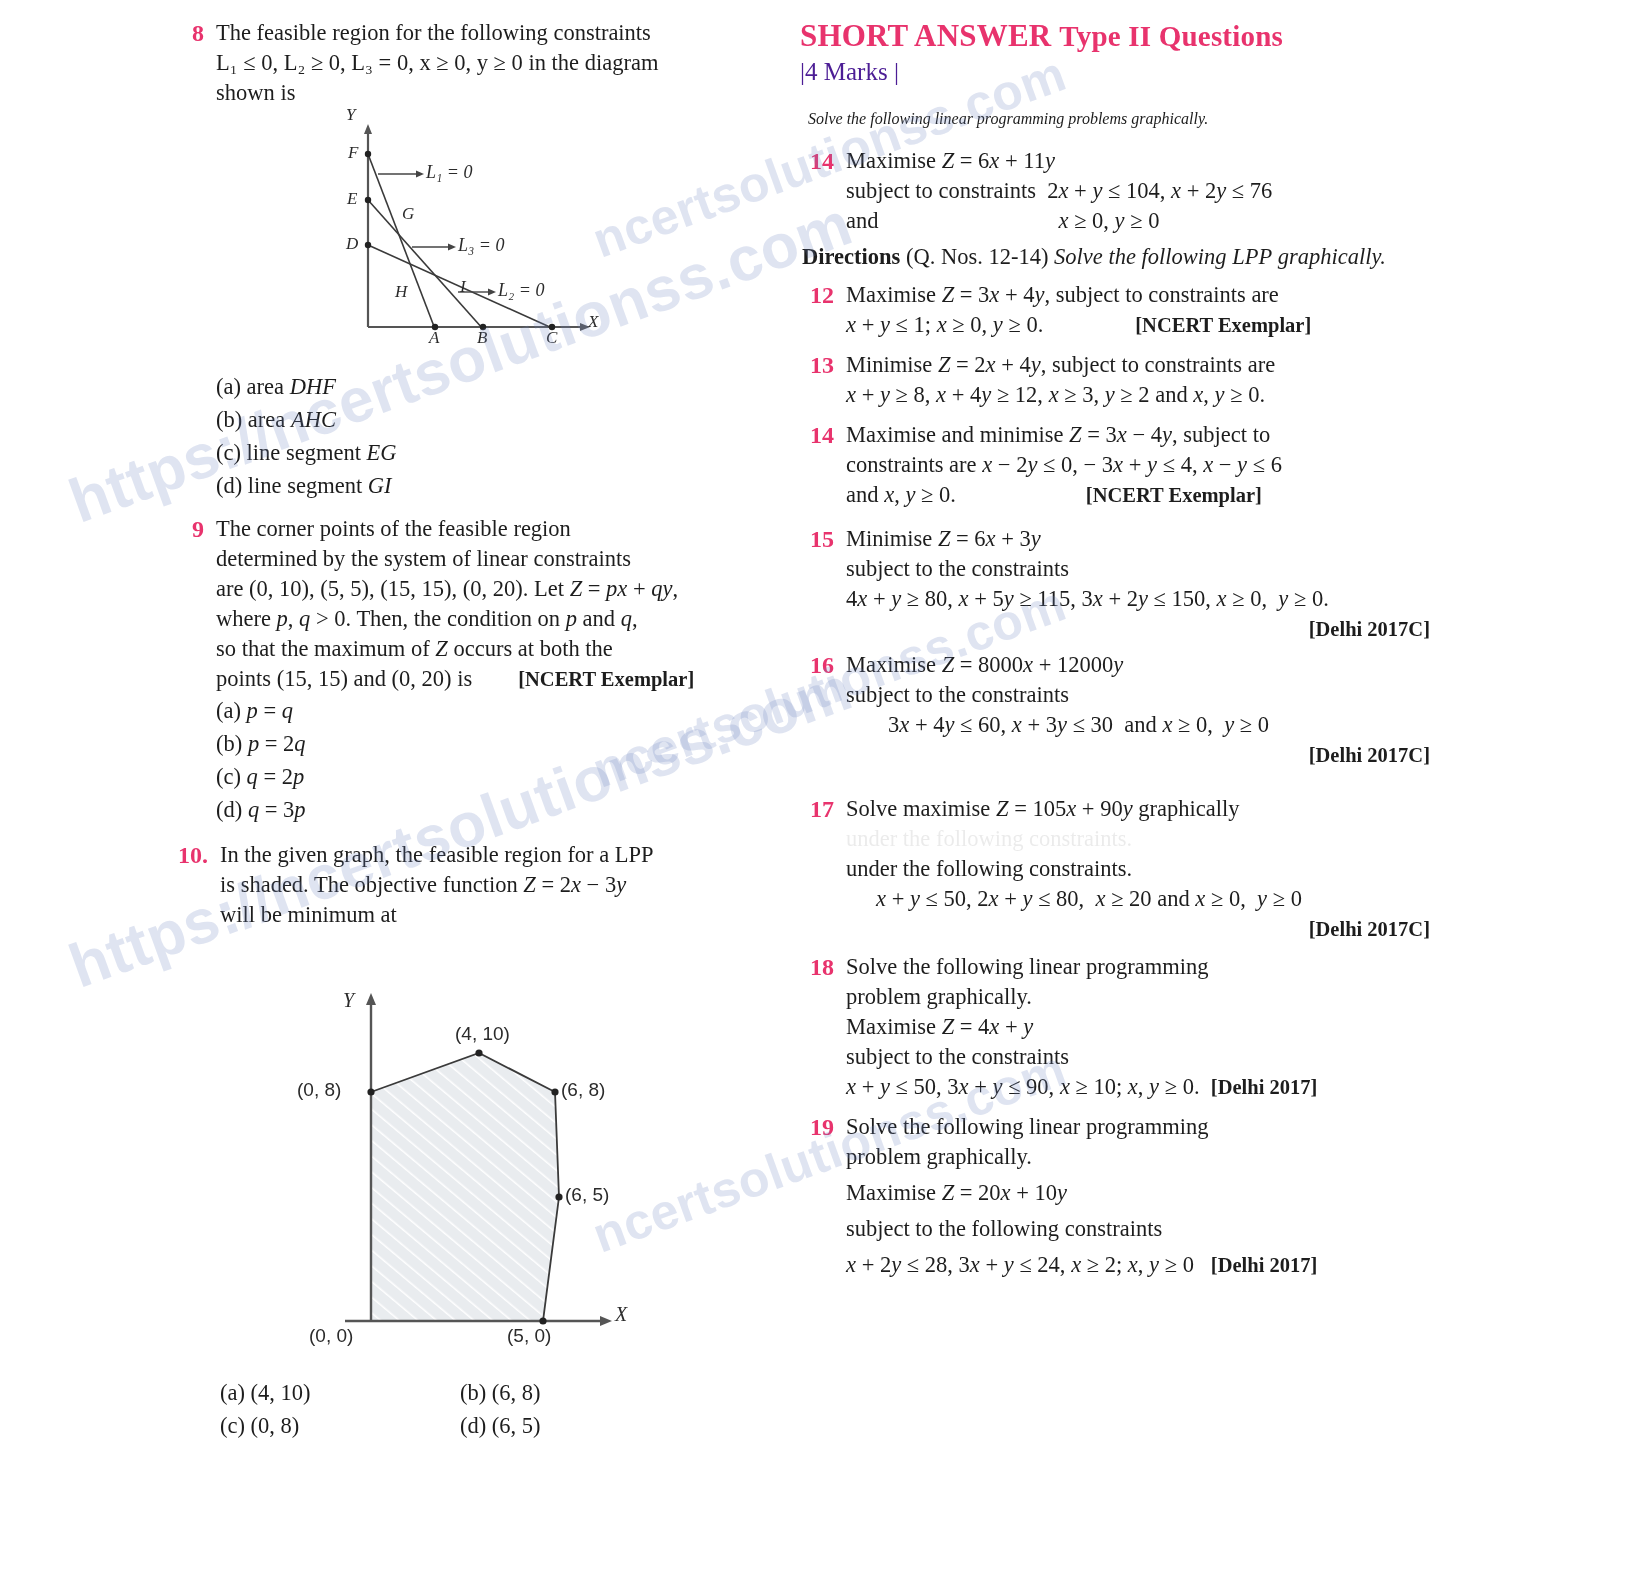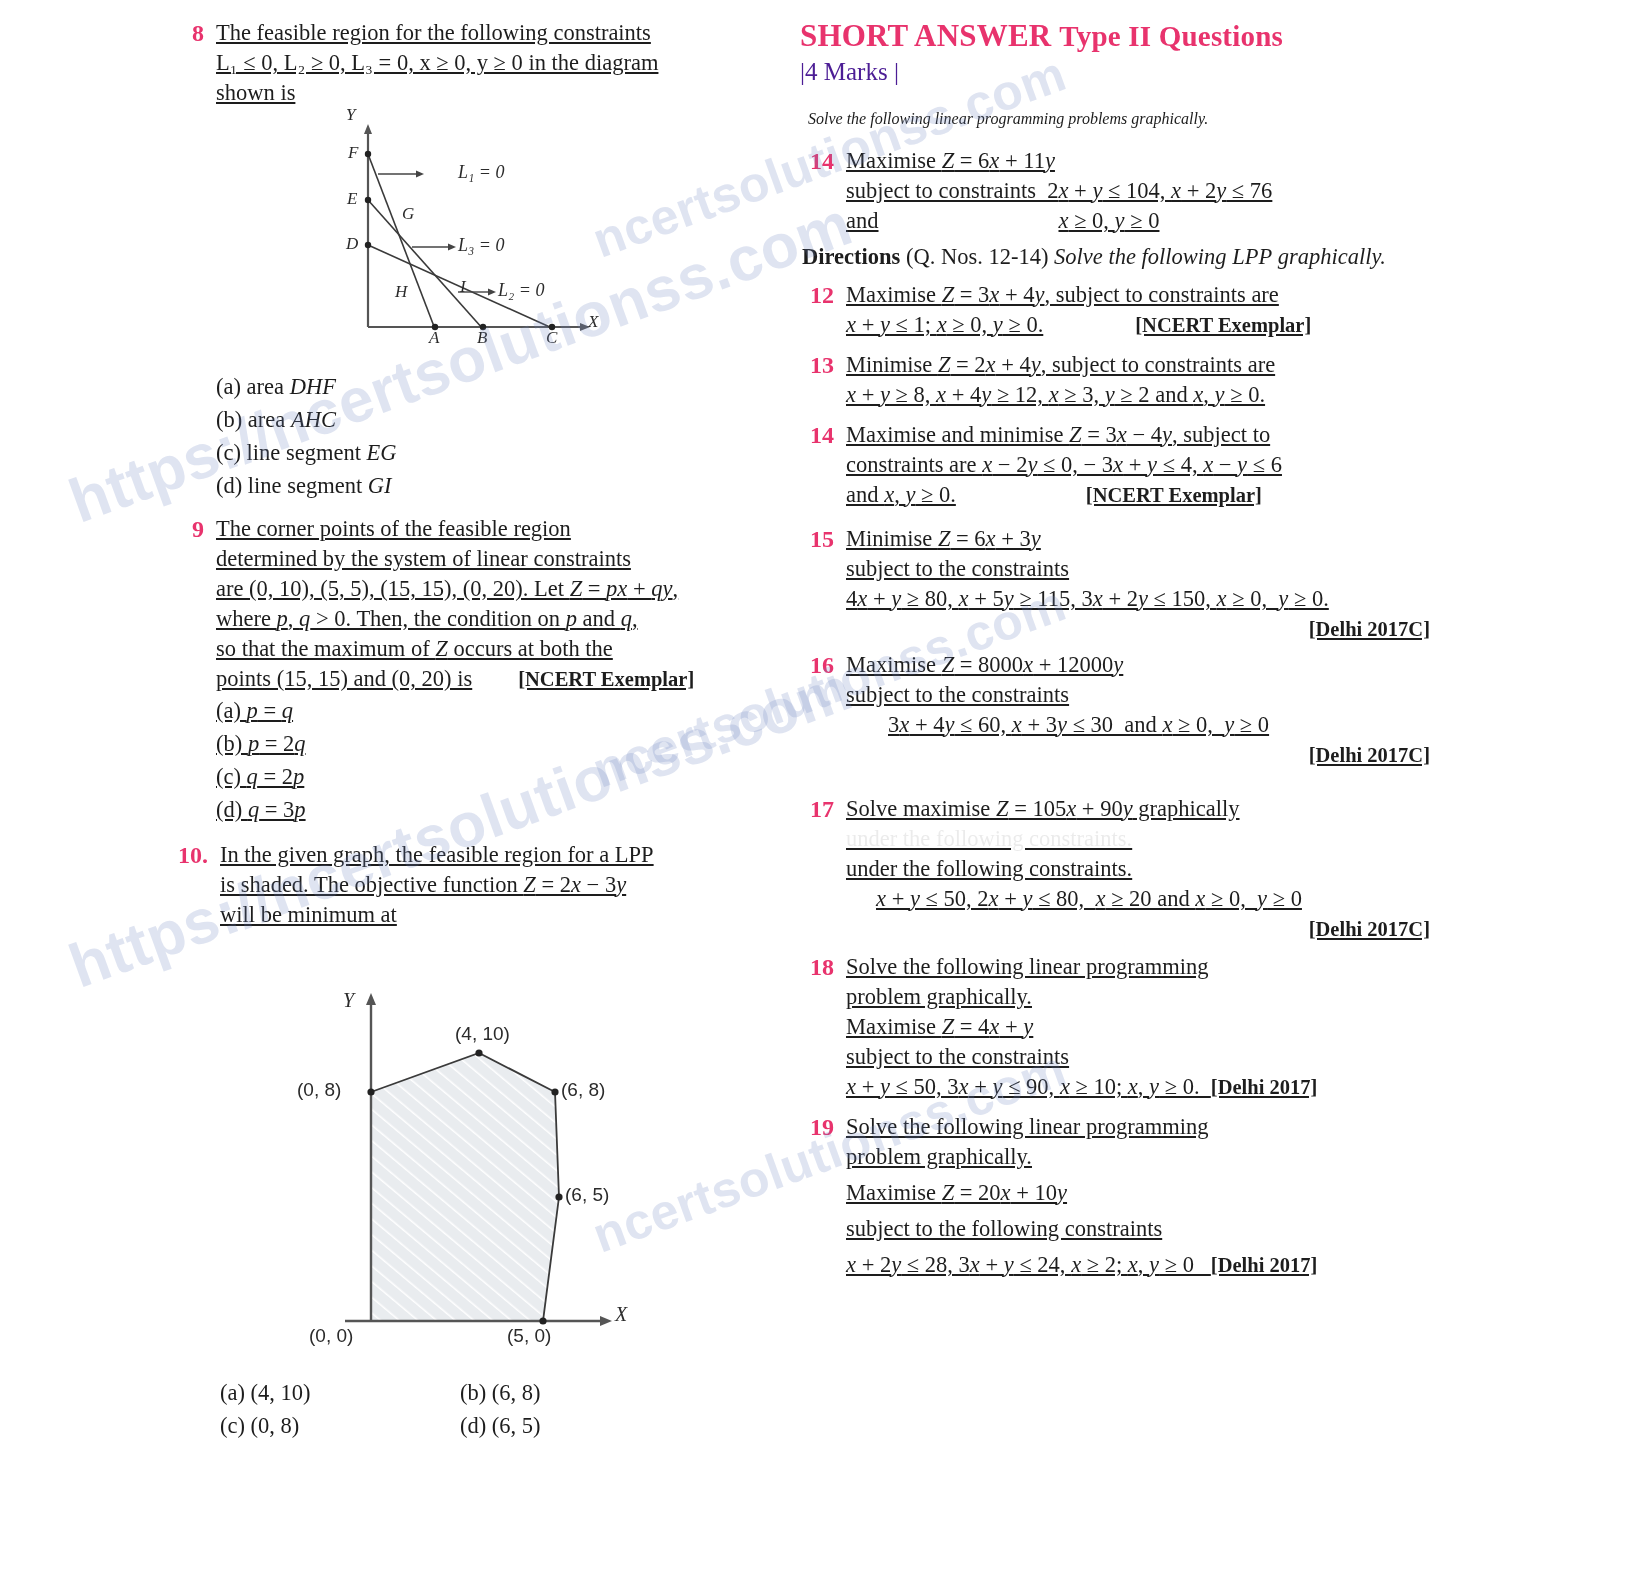--- a/index.html
+++ b/index.html
@@ -60,21 +60,20 @@
     flex: 0 0 46px;
     text-align: right;
     padding-right: 12px;
     box-sizing: border-box;
   }
   .qnum.wide { width: 62px; flex: 0 0 62px; }
   .qbody {
     flex: 1 1 auto;
     font-size: 22.5px;
     line-height: 30px;
-    text-decoration: underline;
   }
   .qbody .ln { display: block; }
   em, .it { font-style: italic; }
   .src {
     font-family: "Liberation Serif", serif;
     font-weight: bold;
     font-style: normal;
     font-size: 20.5px;
   }
   .right { text-align: right; display: block; }
@@ -229,21 +228,21 @@
       <span style="position:absolute;left:258px;top:200px;font-style:italic;">X</span>
       <span style="position:absolute;left:18px;top:31px;">F</span>
       <span style="position:absolute;left:17px;top:77px;">E</span>
       <span style="position:absolute;left:16px;top:122px;">D</span>
       <span style="position:absolute;left:72px;top:92px;">G</span>
       <span style="position:absolute;left:65px;top:170px;">H</span>
       <span style="position:absolute;left:130px;top:165px;">I</span>
       <span style="position:absolute;left:99px;top:216px;">A</span>
       <span style="position:absolute;left:147px;top:216px;">B</span>
       <span style="position:absolute;left:216px;top:216px;">C</span>
-      <span style="position:absolute;left:96px;top:50px;font-size:18px;margin-left:32px;">L₁ = 0</span>
+      <span style="position:absolute;left:96px;top:50px;font-size:18px;">L₁ = 0</span>
       <span style="position:absolute;left:128px;top:123px;font-size:18px;">L₃ = 0</span>
       <span style="position:absolute;left:168px;top:168px;font-size:18px;">L₂ = 0</span>
     </div>
   </div>
 
   <div class="fig2">
     <svg width="360" height="400" viewBox="0 0 360 400">
       <defs>
         <pattern id="hatch" width="12" height="12" patternTransform="rotate(-50)" patternUnits="userSpaceOnUse">
           <rect width="12" height="12" fill="#e9ecef"></rect>

